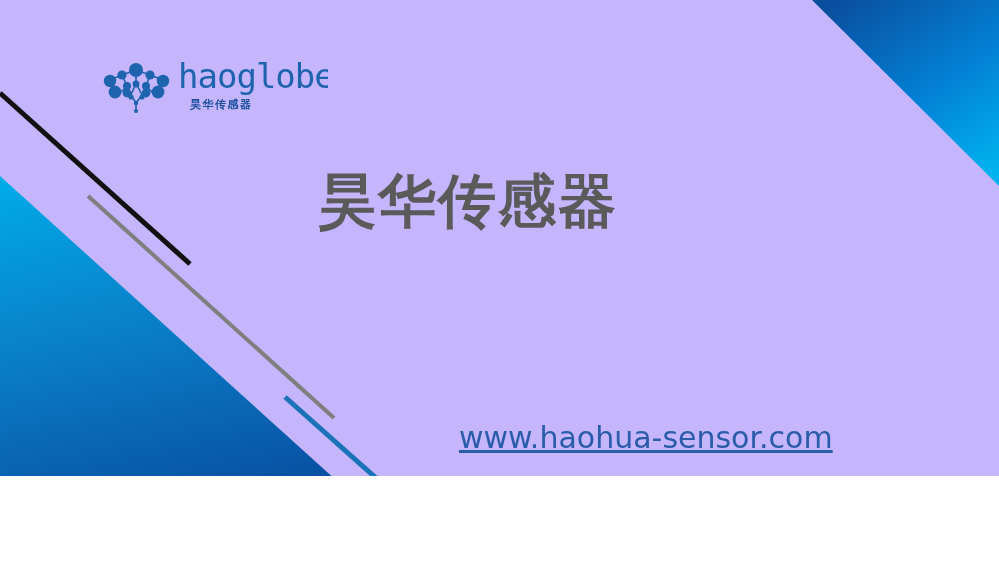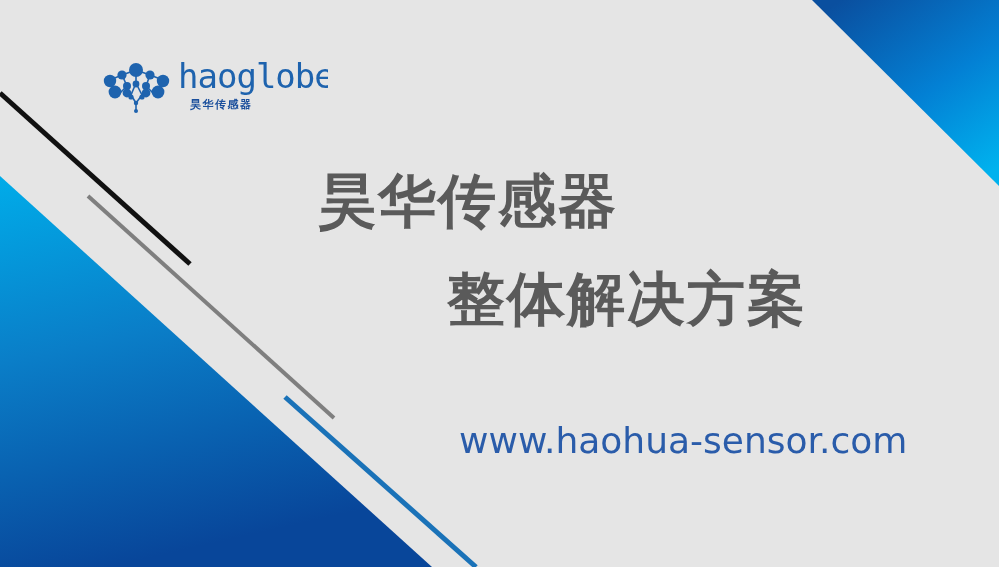--- a/index.html
+++ b/index.html
@@ -3,23 +3,23 @@
 <meta charset="utf-8">
 <style>
   html, body {
     margin: 0;
     padding: 0;
     background: #ffffff;
   }
   #slide {
     position: relative;
     width: 999px;
-    height: 567px;
+    height: 476px;
     overflow: hidden;
-    background: #e5e5e5;
+    background: #c4b5fd;
     font-family: "Liberation Sans", "DejaVu Sans", sans-serif;
   }
   .bg-svg {
     position: absolute;
     left: 0;
     top: 0;
     width: 999px;
     height: 567px;
   }
 
@@ -90,24 +90,25 @@
     align-items: baseline;
     white-space: nowrap;
   }
   #website-label {
     font-size: 30px;
     color: #2a5caa;
     font-family: "DejaVu Sans", sans-serif;
     letter-spacing: 0px;
   }
   #website-url {
-    font-size: 36px;
+    font-size: 30px;
     color: #2a5caa;
     font-family: "DejaVu Sans", sans-serif;
     margin-left: 4px;
+    text-decoration: underline;
   }
 </style>
 </head>
 <body>
 
 <div id="slide">
 
   <svg class="bg-svg" viewBox="0 0 999 567" preserveAspectRatio="none">
     <defs>
       <linearGradient id="gradLeft" x1="0" y1="0" x2="0.25" y2="1">
@@ -175,19 +176,18 @@
     </svg>
 
     <svg id="logo-wordmark" viewBox="0 0 150 40">
       <text x="0" y="31" font-family="DejaVu Sans Mono, monospace" font-size="34" fill="#1e63ae" letter-spacing="-1">haoglobe</text>
     </svg>
 
     <div id="logo-sub">昊华传感器</div>
   </div>
 
   <div id="title-line-1">昊华传感器</div>
-  <div id="title-line-2">整体解决方案</div>
 
   <div id="website-row">
     <span id="website-url">www.haohua-sensor.com</span>
   </div>
 
 </div>
 
 </body></html>

